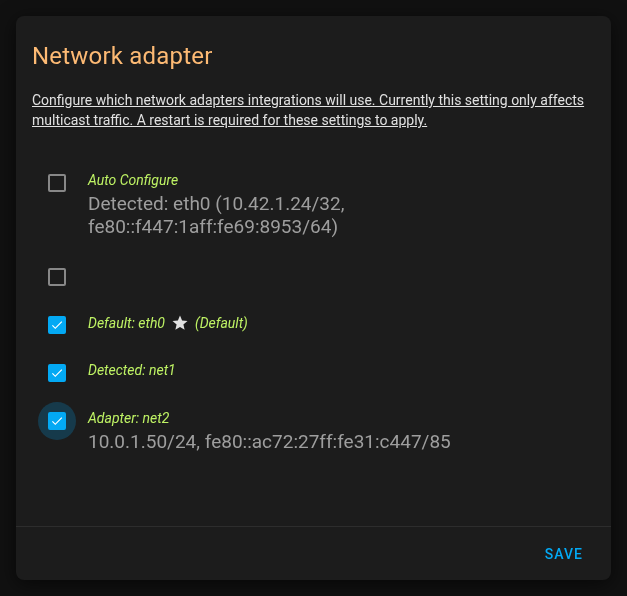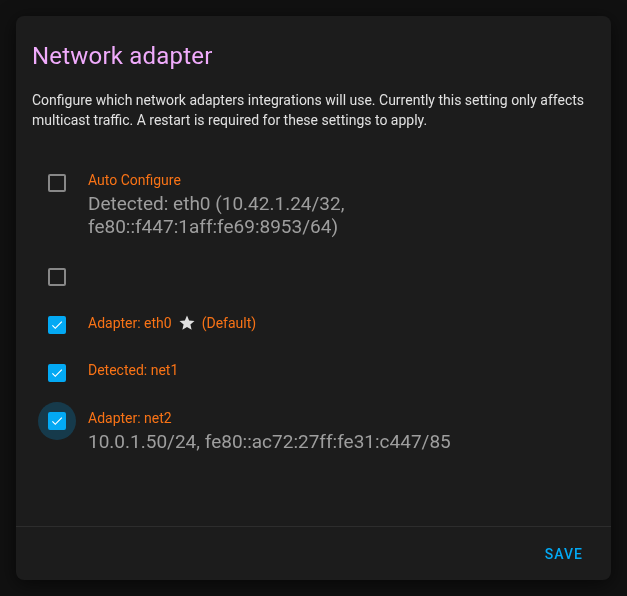--- a/index.html
+++ b/index.html
@@ -24,29 +24,30 @@
     display: flex;
     flex-direction: column;
   }
   .content {
     flex: 1;
     padding: 20px 16px 0 16px;
   }
   .title {
     font-size: 24px;
     font-weight: 400;
-    color: #f0abfc;
+    color: #fdba74;
     margin: 6px 0 20px 0;
     letter-spacing: 0.2px;
   }
   .desc {
     font-size: 14px;
     line-height: 20px;
     color: #e1e1e1;
     margin-bottom: 28px;
+    text-decoration: underline;
   }
   .row {
     display: flex;
     align-items: flex-start;
     padding: 14px 0 14px 16px;
     cursor: pointer;
   }
   .cb-wrap {
     width: 40px;
     display: flex;
@@ -86,24 +87,25 @@
   .checkbox svg {
     display: none;
     width: 14px;
     height: 14px;
   }
   .text {
     flex: 1;
   }
   .primary {
     font-size: 14px;
-    color: #f97316;
+    color: #bef264;
     display: flex;
     align-items: center;
     gap: 4px;
+    font-style: italic;
   }
   .secondary {
     font-size: 19px;
     color: #9e9e9e;
     margin-top: 4px;
   }
   .star {
     width: 18px;
     height: 18px;
     fill: #e1e1e1;
@@ -159,21 +161,21 @@
         <div class="row">
           <div class="cb-wrap">
             <div class="checkbox checked">
               <svg viewBox="0 0 24 24">
                 <path fill="#fff" d="M9 16.17L4.83 12l-1.42 1.41L9 19 21 7l-1.41-1.41z"></path>
               </svg>
             </div>
           </div>
           <div class="text">
             <div class="primary">
-              <span>Adapter: eth0</span>
+              <span>Default: eth0</span>
               <svg viewBox="0 0 24 24" class="star">
                 <path d="M12 17.27L18.18 21l-1.64-7.03L22 9.24l-7.19-.61L12 2 9.19 8.63 2 9.24l5.46 4.73L5.82 21z"></path>
               </svg>
               <span>(Default)</span>
             </div>
           </div>
         </div>
         <div class="row">
           <div class="cb-wrap">
             <div class="checkbox checked">

